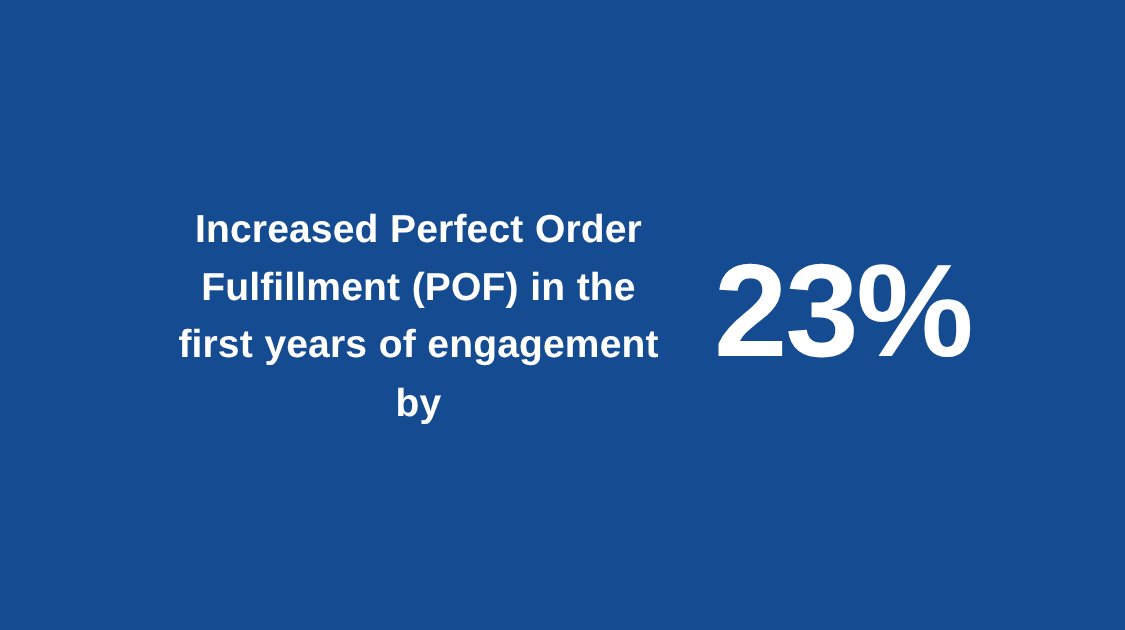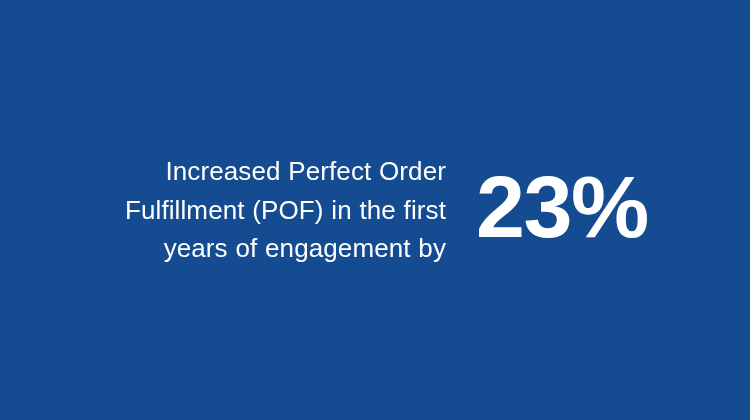--- a/index.html
+++ b/index.html
@@ -35,27 +35,27 @@
     align-items: center;
     justify-content: flex-start;
     padding-left: 112px;
     box-sizing: border-box;
   }
 
   #statement-text {
     color: #ffffff;
     font-family: "Liberation Sans", sans-serif;
     font-size: 26px;
-    font-weight: 400;
+    font-weight: 700;
     line-height: 38.5px;
     letter-spacing: 0.1px;
     width: 334px;
     margin: 0;
     padding: 0;
-    text-align: right;
+    text-align: center;
     white-space: normal;
     word-spacing: 0.4px;
   }
 
   #stat-value-wrap {
     display: flex;
     align-items: center;
     justify-content: flex-start;
     margin-left: 30px;
     height: 100%;

